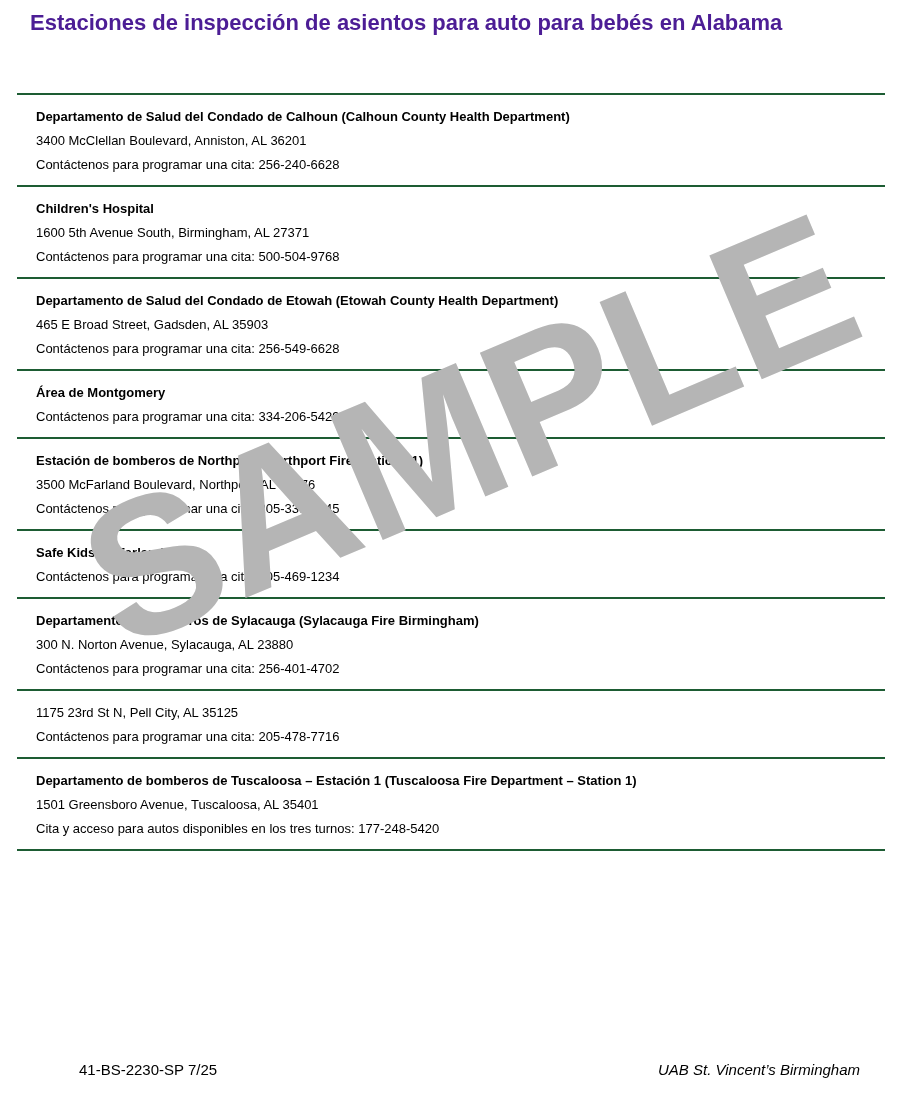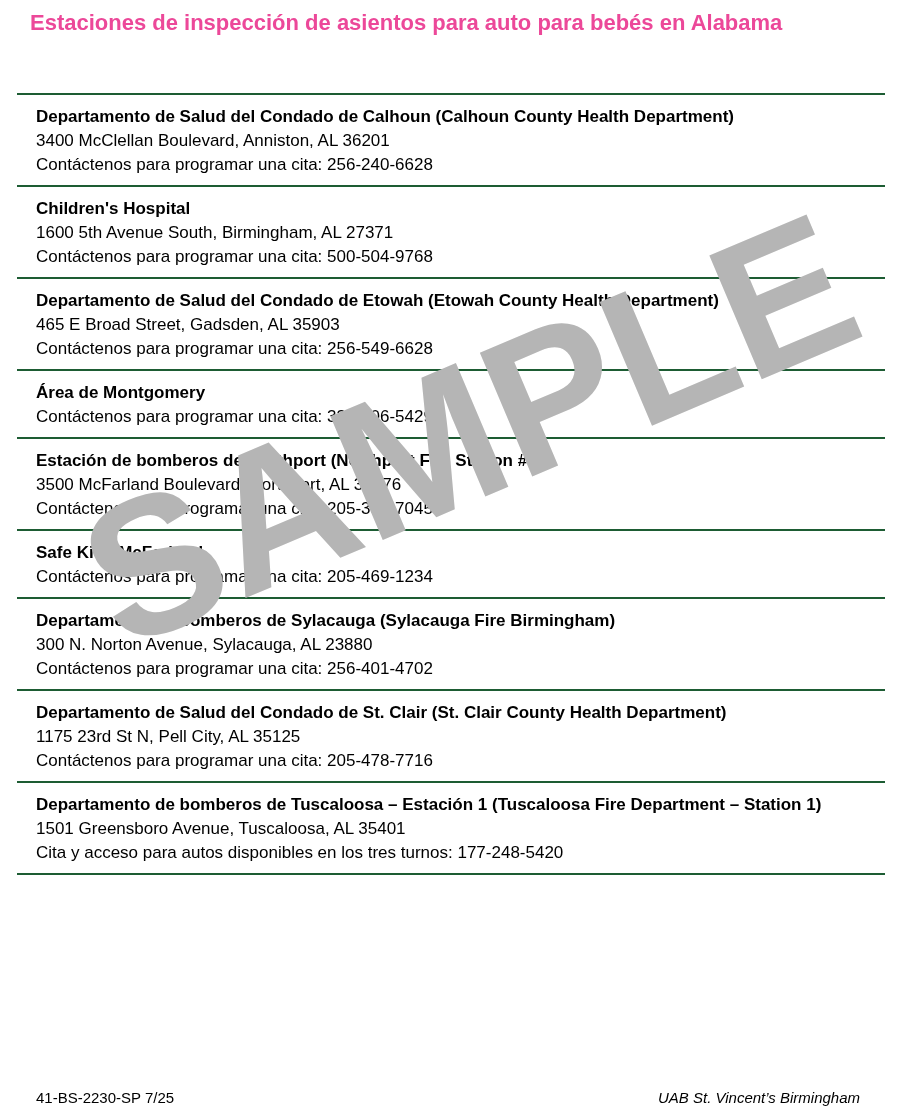--- a/index.html
+++ b/index.html
@@ -11,42 +11,43 @@
     font-family:"Liberation Sans", sans-serif;
     color:#000;
   }
   .title {
     position:absolute;
     left:30px; top:8px;
     width:860px;
     font-size:22px;
     font-weight:bold;
     line-height:30px;
-    color:#ec4899;
+    color:#4c1d95;
   }
   .list {
     position:absolute;
     left:17px; top:93px;
     width:868px;
   }
   .rule {
     height:2px;
     background:#1d5c33;
   }
   .station {
     padding:10px 0 8px 19px;
-    font-size:17px;
+    font-size:13px;
     line-height:24px;
   }
   .station .name { font-weight:bold; }
   .footer-left, .footer-right {
     position:absolute;
-    top:1088px;
+    top:1060px;
     font-size:15px;
     line-height:20px;
+    margin-left:43px;
   }
   .footer-left { left:36px; }
   .footer-right { right:40px;font-style:italic; }
   .watermark {
     position:absolute;
     left:469px; top:430px;
     transform:translate(-50%,-50%) rotate(-23deg);
     font-size:195px;
     font-weight:bold;
     line-height:1;
@@ -106,21 +107,20 @@
 
   <div class="rule"></div>
   <div class="station">
     <div class="name">Departamento de bomberos de Sylacauga (Sylacauga Fire Birmingham)</div>
     <div class="address">300 N. Norton Avenue, Sylacauga, AL 23880</div>
     <div class="contact">Contáctenos para programar una cita: 256-401-4702</div>
   </div>
 
   <div class="rule"></div>
   <div class="station">
-    <div class="name">Departamento de Salud del Condado de St. Clair (St. Clair County Health Department)</div>
     <div class="address">1175 23rd St N, Pell City, AL 35125</div>
     <div class="contact">Contáctenos para programar una cita: 205-478-7716</div>
   </div>
 
   <div class="rule"></div>
   <div class="station">
     <div class="name">Departamento de bomberos de Tuscaloosa – Estación 1 (Tuscaloosa Fire Department – Station 1)</div>
     <div class="address">1501 Greensboro Avenue, Tuscaloosa, AL 35401</div>
     <div class="contact">Cita y acceso para autos disponibles en los tres turnos: 177-248-5420</div>
   </div>

